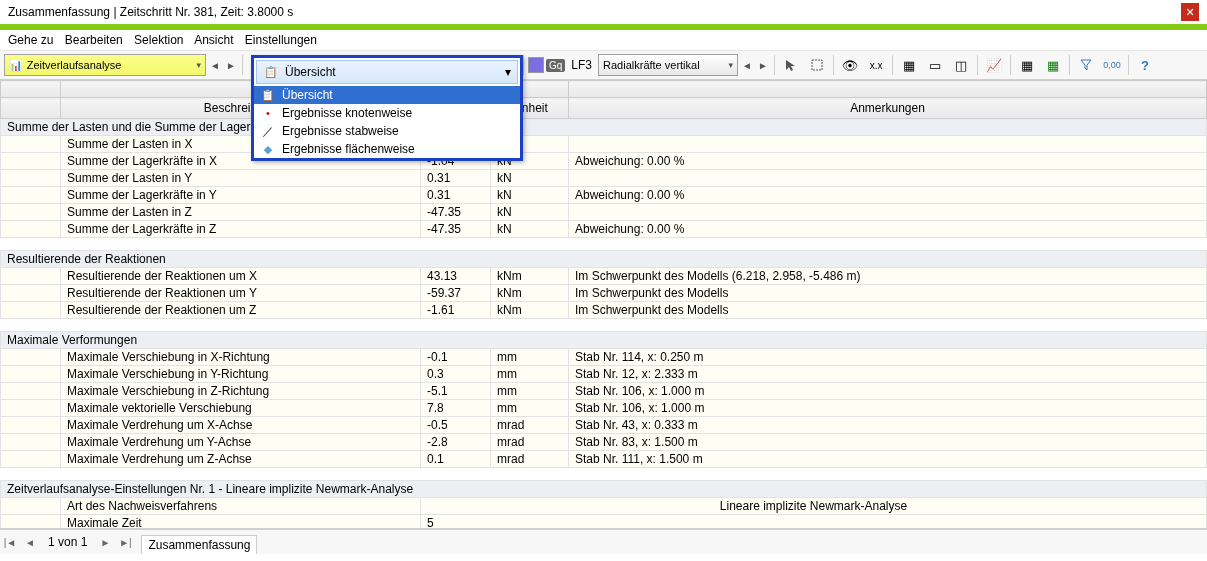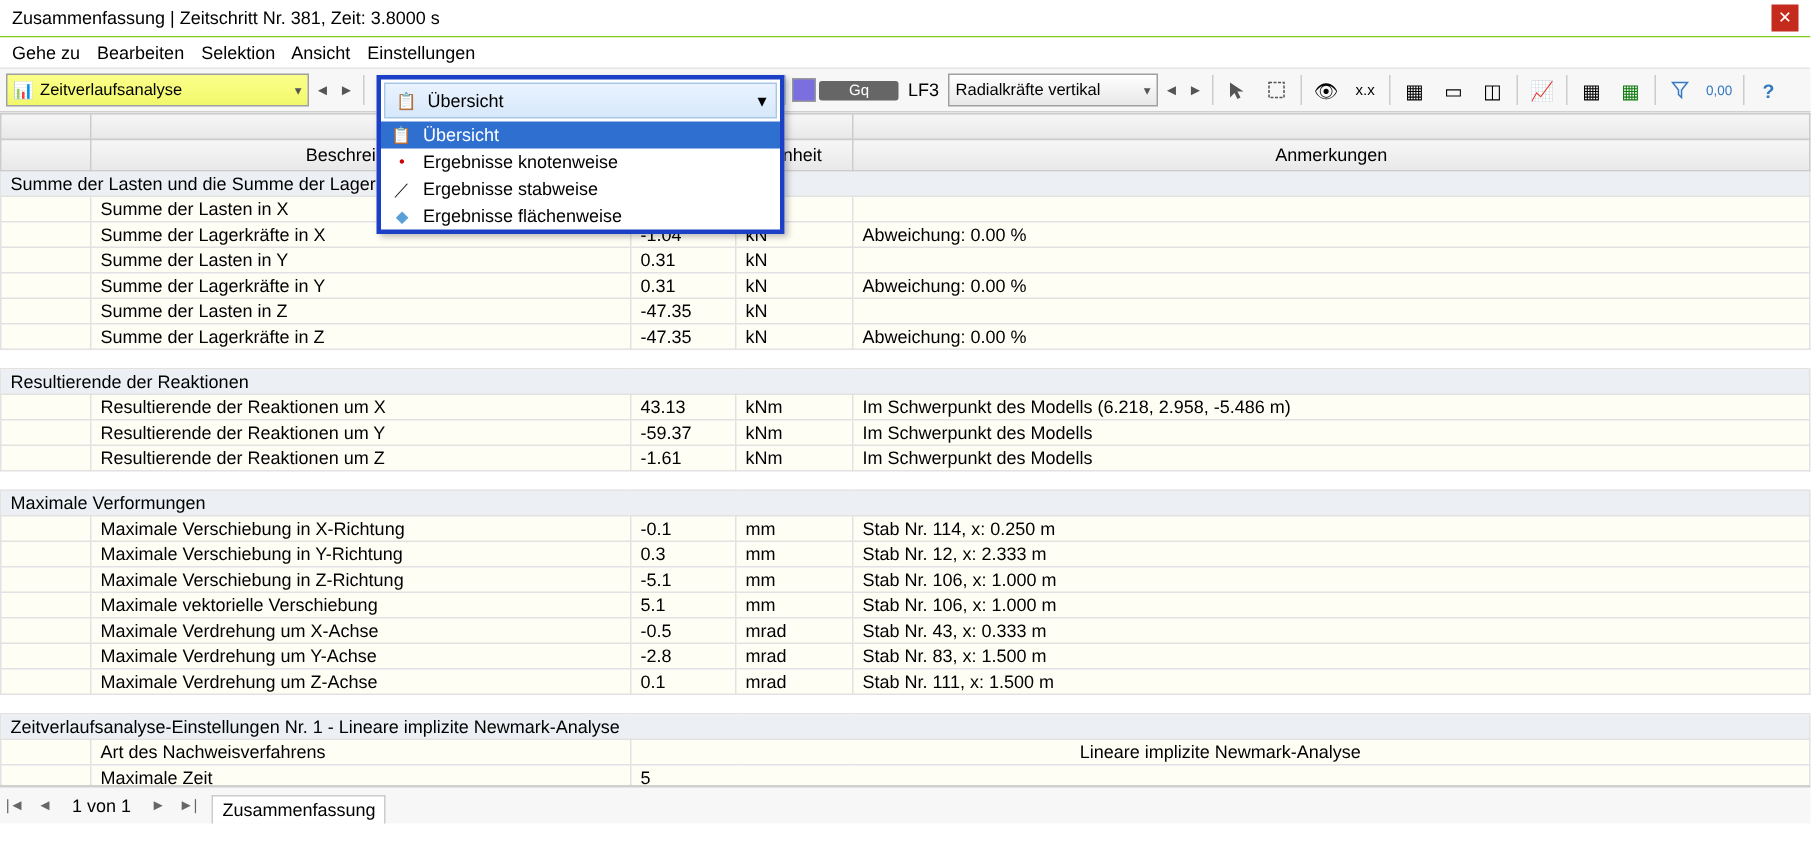--- a/index.html
+++ b/index.html
@@ -1,16 +1,16 @@
 <!DOCTYPE html>
 <html><head>
 <meta charset="utf-8">
 <style>
 html,body{margin:0;padding:0;font-family:"Segoe UI",Tahoma,Arial,sans-serif;font-size:12px;color:#000;background:#fff;width:1207px}
-.titlebar{height:24px;line-height:24px;padding:0 8px;background:#fff;display:flex;align-items:center;border-bottom:1px solid #84cc16}
+.titlebar{height:24px;line-height:24px;padding:0 8px;background:#fff;display:flex;align-items:center;border-bottom:6px solid #84cc16}
 .titlebar .title{flex:1}
 .close-btn{width:18px;height:18px;background:#c42b1c;color:#fff;display:flex;align-items:center;justify-content:center;font-size:11px;cursor:pointer}
 .menubar{height:20px;line-height:20px;padding:0 8px;background:#fff;border-bottom:1px solid #e5e5e5}
 .menubar span{margin-right:8px;cursor:pointer}
 .toolbar{height:28px;display:flex;align-items:center;background:#f7f7f7;border-bottom:1px solid #d0d0d0;padding:0 4px;gap:2px;position:relative}
 .sep{width:1px;height:20px;background:#ccc;margin:0 2px}
 .tool-dd{height:20px;border:1px solid #a0a0a0;background:linear-gradient(#fff,#e8e8e8);display:flex;align-items:center;padding:0 4px;font-size:11px;cursor:pointer}
 .tool-dd .chev{margin-left:6px;font-size:9px;color:#555}
 .tool-dd.yellow{background:linear-gradient(#fbff8a,#f2f86a);width:192px;justify-content:space-between}
 .iconbtn{width:22px;height:22px;display:flex;align-items:center;justify-content:center;border:1px solid transparent;cursor:pointer;font-size:13px}
@@ -28,21 +28,21 @@
 td{border:1px solid #e2e2e2;padding:1px 6px;height:14px;font-size:12px;white-space:nowrap;overflow:hidden;text-overflow:ellipsis}
 td.val{text-align:left}
 tr.section td{background:#eceff3;font-weight:400}
 tr.data td{background:#fffef5}
 tr.spacer td{background:#fff;border-left:none;border-right:none}
 .footer{height:24px;display:flex;align-items:center;border-top:1px solid #d0d0d0;background:#f7f7f7}
 .footer .navbtn{width:20px;text-align:center;color:#666;cursor:pointer;font-size:10px}
 .footer .page{padding:0 8px}
 .footer .tab{border:1px solid #ccc;border-bottom:none;background:#fff;padding:2px 6px;margin-left:6px;position:relative;top:2px}
 .swatch{width:14px;height:14px;background:#7b6fe0;border:1px solid #999;display:inline-block}
-.gq{font-size:10px;background:#666;color:#fff;padding:1px 20px;border-radius:2px}
+.gq{font-size:10px;background:#666;color:#fff;padding:1px 3px;border-radius:2px}
 svg{display:block}
 </style>
 </head>
 <body>
 
 <div class="titlebar">
   <span class="title">Zusammenfassung | Zeitschritt Nr. 381, Zeit: 3.8000 s</span>
   <div class="close-btn">✕</div>
 </div>
 
@@ -267,21 +267,21 @@
         <tr class="data">
           <td></td>
           <td>Maximale Verschiebung in Z-Richtung</td>
           <td class="val">-5.1</td>
           <td>mm</td>
           <td>Stab Nr. 106, x: 1.000 m</td>
         </tr>
         <tr class="data">
           <td></td>
           <td>Maximale vektorielle Verschiebung</td>
-          <td class="val">5.1</td>
+          <td class="val">7.8</td>
           <td>mm</td>
           <td>Stab Nr. 106, x: 1.000 m</td>
         </tr>
         <tr class="data">
           <td></td>
           <td>Maximale Verdrehung um X-Achse</td>
           <td class="val">-0.5</td>
           <td>mrad</td>
           <td>Stab Nr. 43, x: 0.333 m</td>
         </tr>

